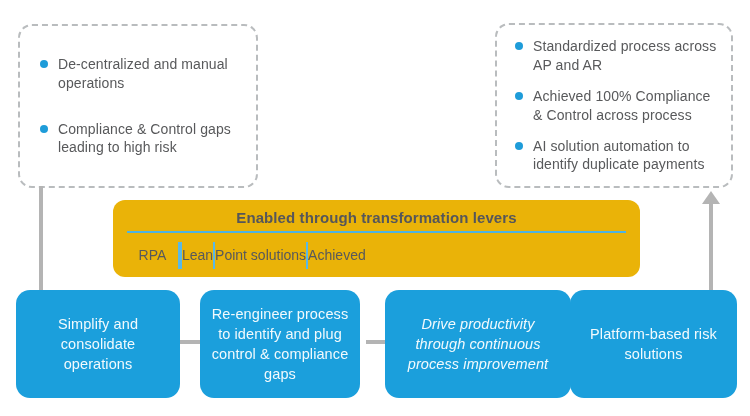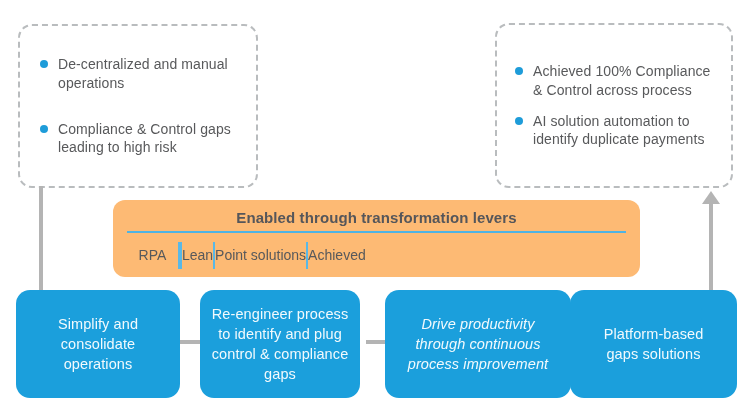--- a/index.html
+++ b/index.html
@@ -38,21 +38,21 @@
     border-radius: 50%;
     background: #1e9cd9;
     margin: 5px 10px 0 6px;
   }
 
   
   .levers {
     position: absolute;
     left: 113px; top: 200px;
     width: 527px; height: 77px;
-    background: #fdba74;
+    background: #eab308;
     border-radius: 12px;
   }
   .levers-title {
     position: absolute;
     left: 0; right: 0; top: 9px;
     text-align: center;
     font-weight: bold;
     font-size: 15px;
     color: #55565a;
     letter-spacing: 0.1px;
@@ -140,20 +140,24 @@
     </div>
     <div class="bullet-row">
       <span class="bullet-dot"></span>
       <span>Compliance &amp; Control gaps leading to high risk</span>
     </div>
   </div>
 
   <div class="dashed-box right">
     <div class="bullet-row">
       <span class="bullet-dot"></span>
+      <span>Standardized process across AP and AR</span>
+    </div>
+    <div class="bullet-row">
+      <span class="bullet-dot"></span>
       <span>Achieved 100% Compliance &amp; Control across process</span>
     </div>
     <div class="bullet-row">
       <span class="bullet-dot"></span>
       <span>AI solution automation to identify duplicate payments</span>
     </div>
   </div>
 
   <div class="connector conn-v-left"></div>
   <div class="connector conn-h-1"></div>
@@ -180,16 +184,16 @@
   <div class="step-box step-1">
     <span>Simplify and consolidate operations</span>
   </div>
   <div class="step-box step-2">
     <span>Re-engineer process to identify and plug control &amp; compliance gaps</span>
   </div>
   <div class="step-box step-3">
     <span>Drive productivity through continuous process improvement</span>
   </div>
   <div class="step-box step-4">
-    <span>Platform-based gaps solutions</span>
+    <span>Platform-based risk solutions</span>
   </div>
 
 </div>
 
 </body></html>

